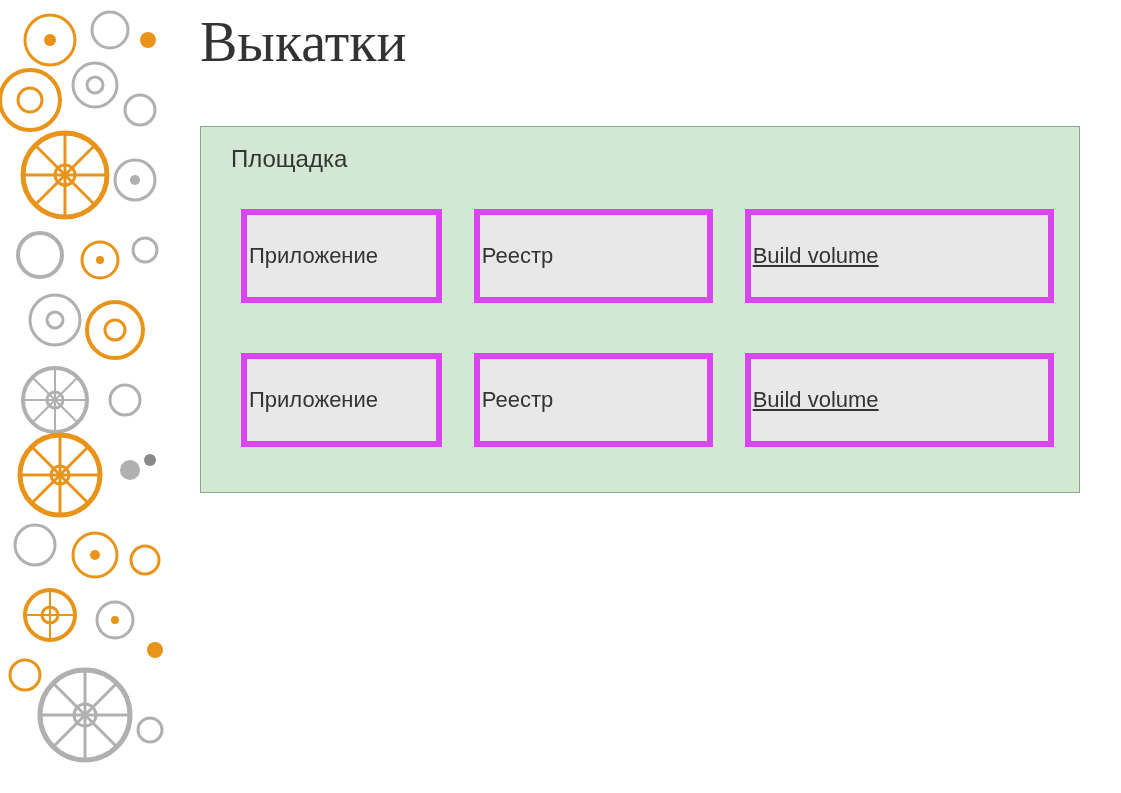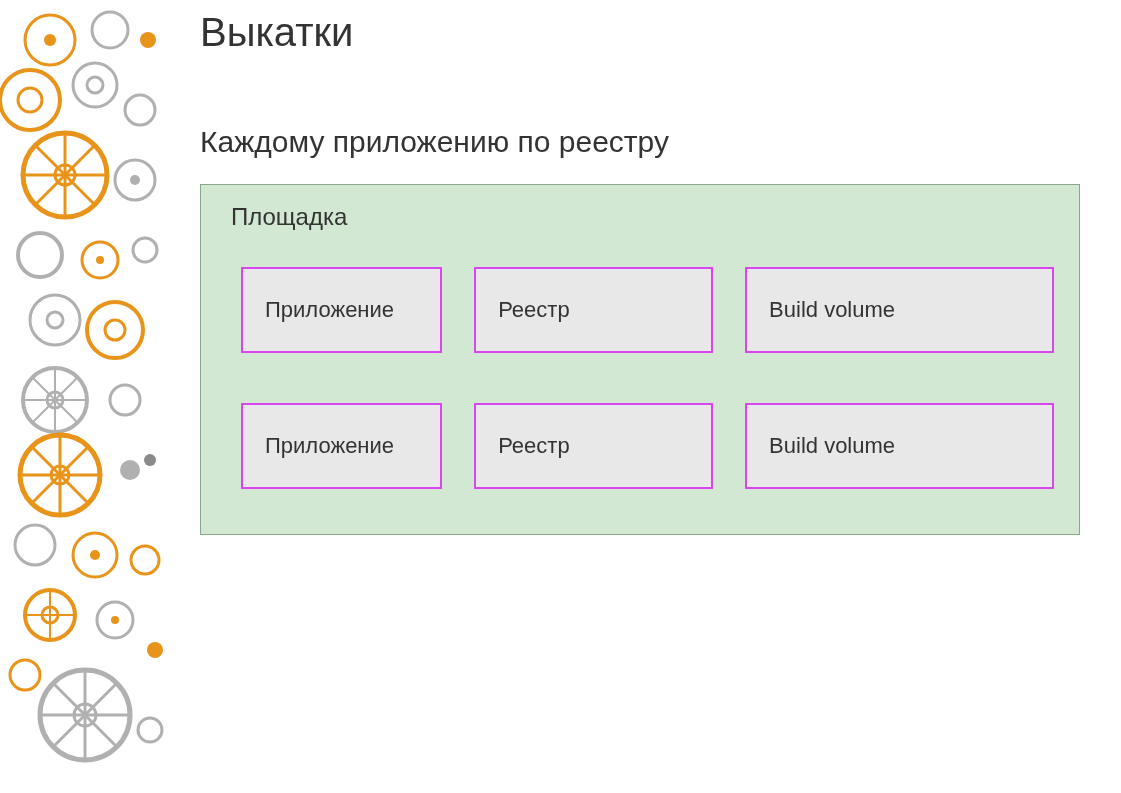--- a/index.html
+++ b/index.html
@@ -18,24 +18,25 @@
       width: 175px;
       height: 793px;
     }
     .content {
       position: absolute;
       left: 200px;
       top: 10px;
       right: 30px;
     }
     .title {
-      font-size: 40px;
+      font-size: 56px;
       font-weight: 400;
       color: #333333;
-      margin-bottom: 70px;
+      margin-bottom: 52px;
+      font-family: Liberation Serif, serif;
     }
     .subtitle {
       font-size: 30px;
       font-weight: 400;
       color: #333333;
       margin-bottom: 25px;
     }
     .platform-container {
       background: #d3e8d3;
       border: 1px solid #8aa88a;
@@ -50,30 +51,30 @@
     }
     .row {
       display: flex;
       gap: 32px;
       margin-bottom: 50px;
       margin-left: 15px;
     }
     .row:last-child { margin-bottom: 10px; }
     .box {
       background: #e8e8e8;
-      border: 2px solid #d946ef;
-      padding: 28px 22px;
+      border: 6px solid #d946ef;
+      padding: 28px 2px;
       font-size: 22px;
       color: #333333;
       display: flex;
       align-items: center;
     }
     .box.app { width: 210px; }
     .box.registry { width: 250px; }
-    .box.volume { width: 324px; }
+    .box.volume { width: 324px; text-decoration: underline; }
   </style>
 </head>
 <body>
 
 <div class="gears-decoration">
   <svg width="175" height="793" viewBox="0 0 175 793">
 
     <g fill="none" stroke-width="3">
 
       <circle cx="50" cy="40" r="25" stroke="#e8941a"></circle>
@@ -150,21 +151,20 @@
         <line x1="-32" y1="32" x2="32" y2="-32" stroke="#b0b0b0" stroke-width="3"></line>
       </g>
       <circle cx="25" cy="675" r="15" stroke="#e8941a"></circle>
       <circle cx="150" cy="730" r="12" stroke="#b0b0b0"></circle>
     </g>
   </svg>
 </div>
 
 <div class="content">
   <h1 class="title">Выкатки</h1>
-  <h2 class="subtitle">Каждому приложению по реестру</h2>
 
   <div class="platform-container">
     <div class="platform-label">Площадка</div>
 
     <div class="row">
       <div class="box app">Приложение</div>
       <div class="box registry">Реестр</div>
       <div class="box volume">Build volume</div>
     </div>
 

